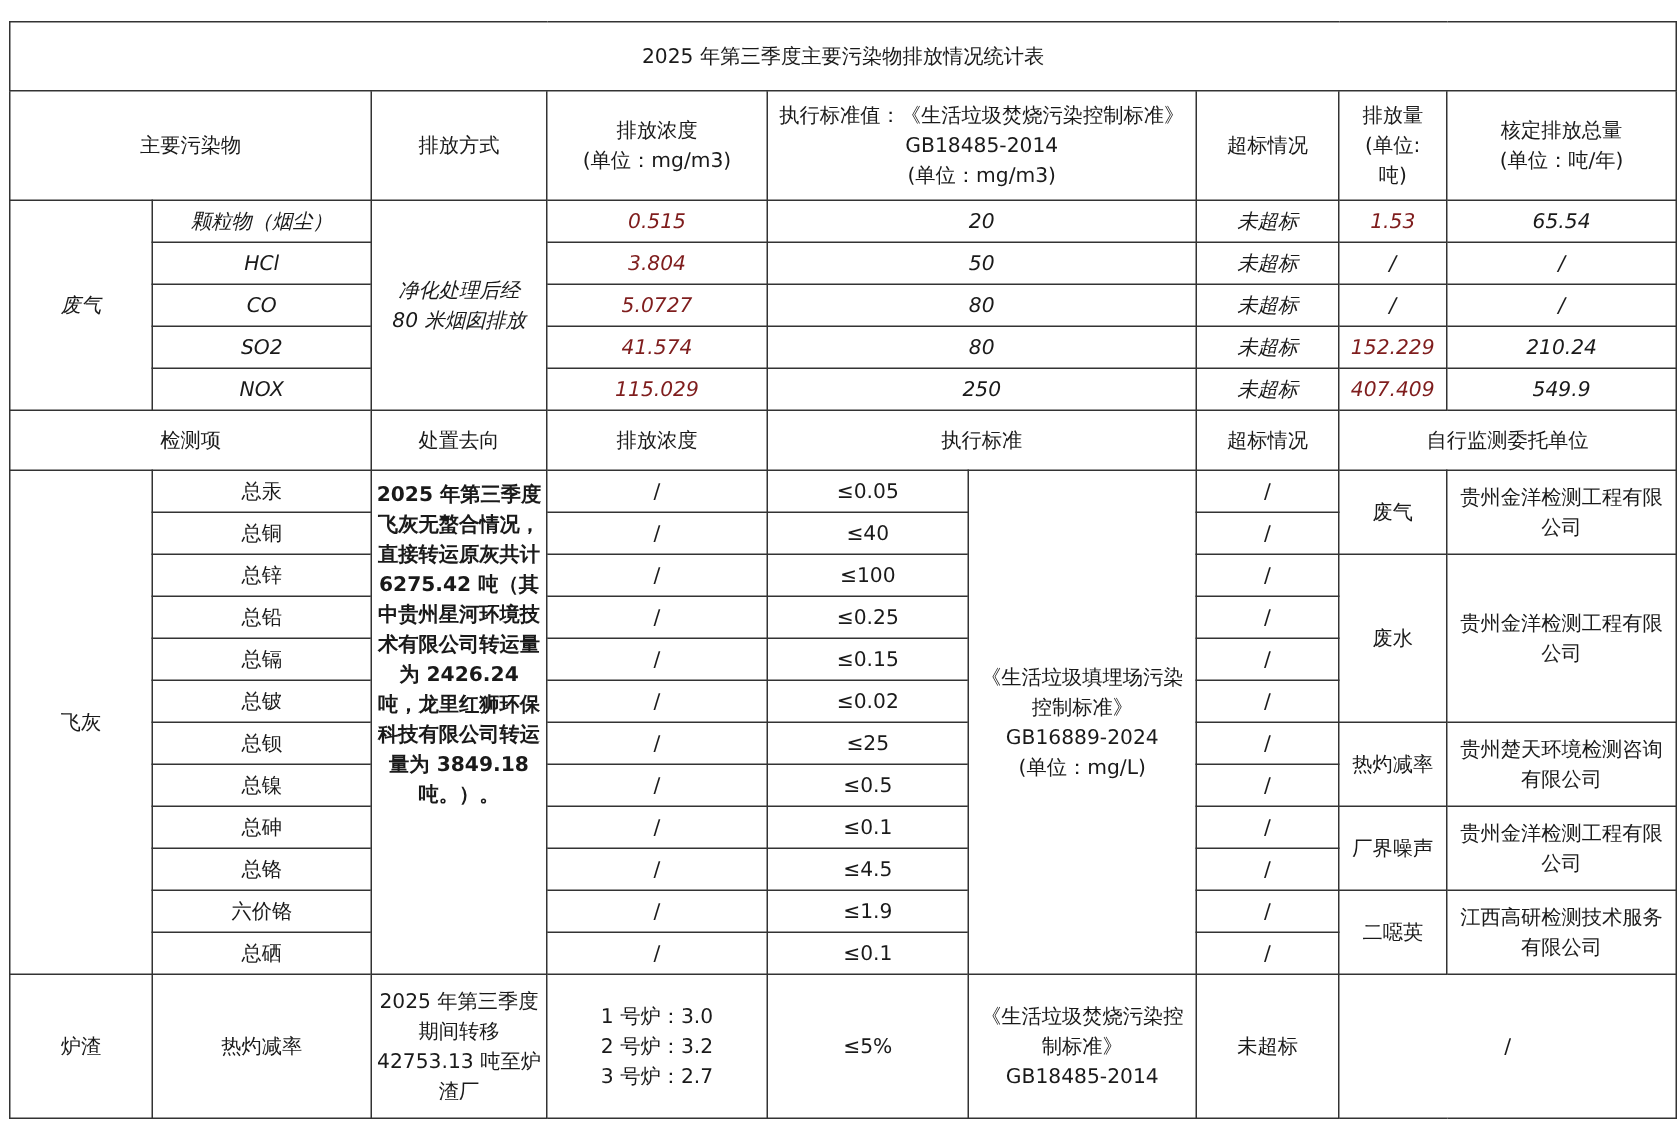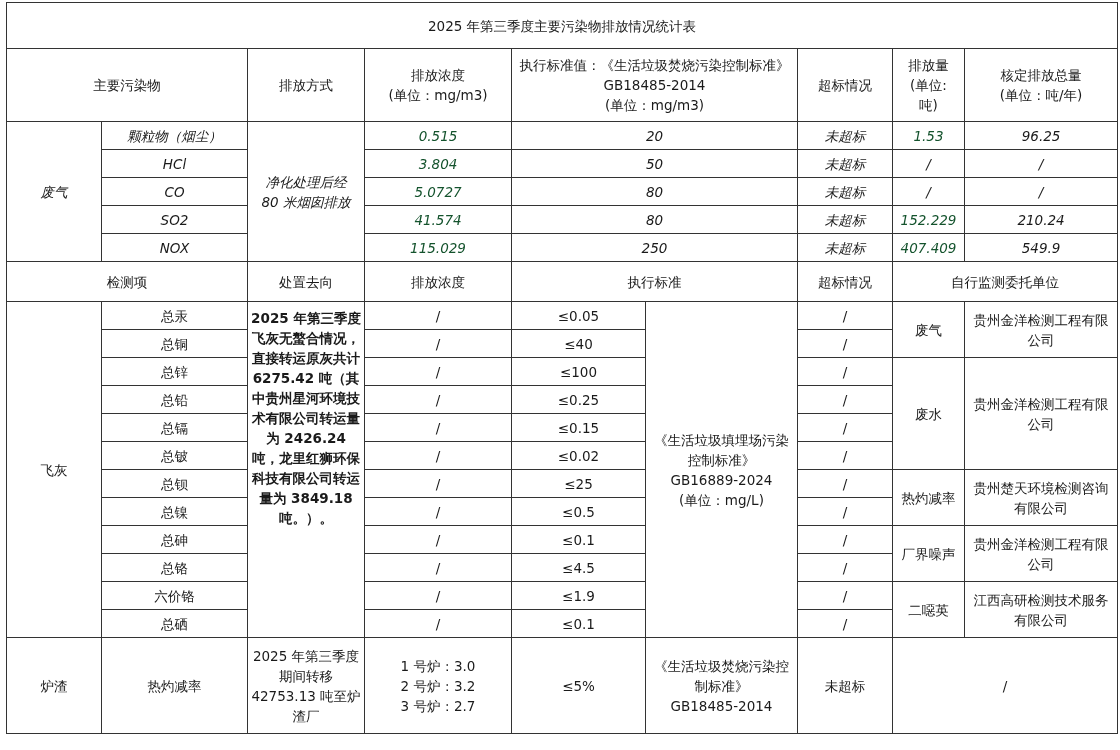--- a/index.html
+++ b/index.html
@@ -1,20 +1,20 @@
 <!DOCTYPE html>
 <html><head>
 <meta charset="utf-8">
 <style>
   html, body { margin: 0; padding: 0; background: #ffffff; }
   body { width: 1120px; height: 750px; overflow: hidden; font-family: "DejaVu Sans", "Liberation Sans", sans-serif; color: #1a1a1a; }
-  table.main { position: absolute; left: 6px; top: 2px; border-collapse: collapse; table-layout: fixed; width: 1111px; padding-left: 25px; }
+  table.main { position: absolute; left: 6px; top: 14px; border-collapse: collapse; table-layout: fixed; width: 1111px; padding-left: 25px; }
   table.main td { border: 1.3px solid #333; text-align: center; vertical-align: middle; font-size: 13.5px; line-height: 20px; padding: 0 3px; overflow: hidden; }
   .title { height: 45px; font-size: 14px; }
-  .num { color: #14532d; }
+  .num { color: #7f1d1d; }
   .slim td { height: 27px; font-style: italic; }
   .hrow td { height: 29px; margin-left: 44px; }
   .fly td { height: 27px; }
   .pre { white-space: pre-line; }
 </style>
 </head>
 <body>
 
 <table class="main">
   <colgroup>
@@ -51,21 +51,21 @@
 
   <tr class="slim">
     <td rowspan="5">废气</td>
     <td>颗粒物（烟尘）</td>
     <td rowspan="5" class="pre">净化处理后经
 80 米烟囱排放</td>
     <td class="num">0.515</td>
     <td colspan="2">20</td>
     <td>未超标</td>
     <td class="num">1.53</td>
-    <td>96.25</td>
+    <td>65.54</td>
   </tr>
   <tr class="slim">
     <td>HCl</td>
     <td class="num">3.804</td>
     <td colspan="2">50</td>
     <td>未超标</td>
     <td>/</td>
     <td>/</td>
   </tr>
   <tr class="slim">

